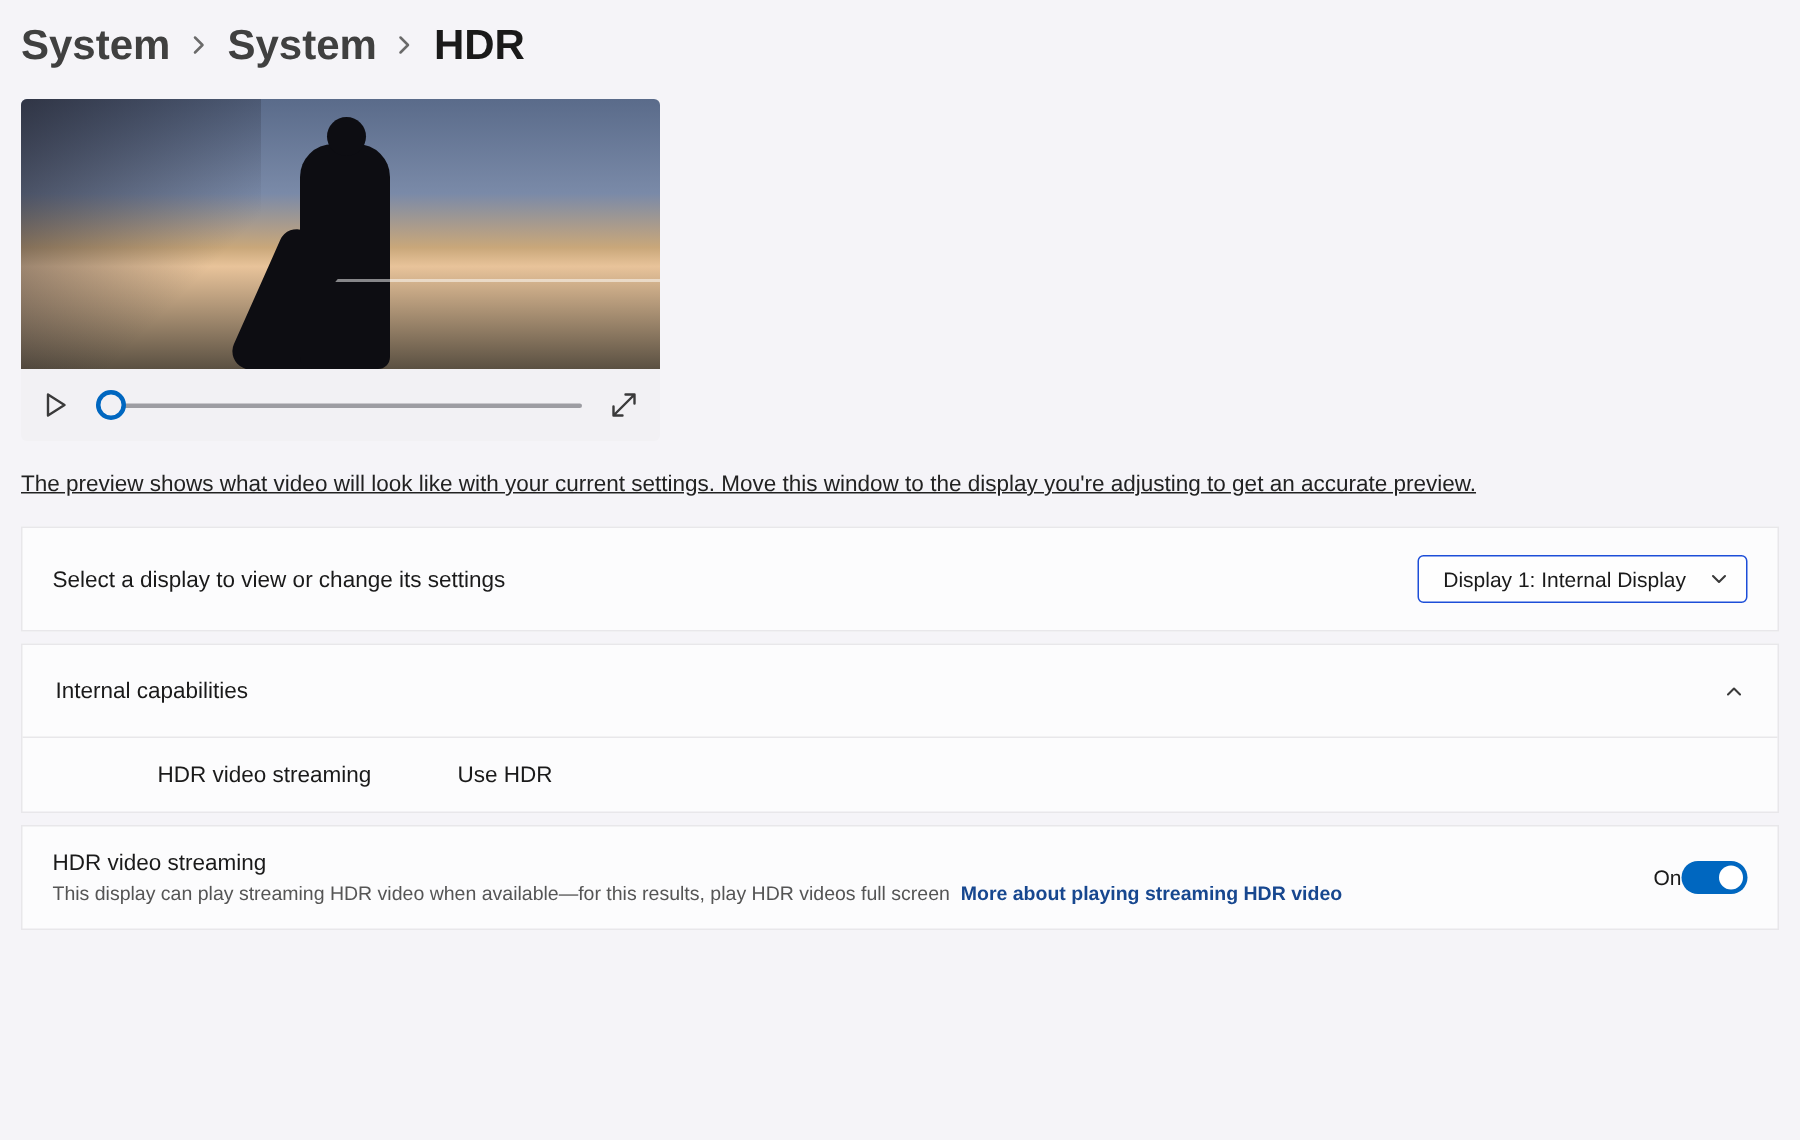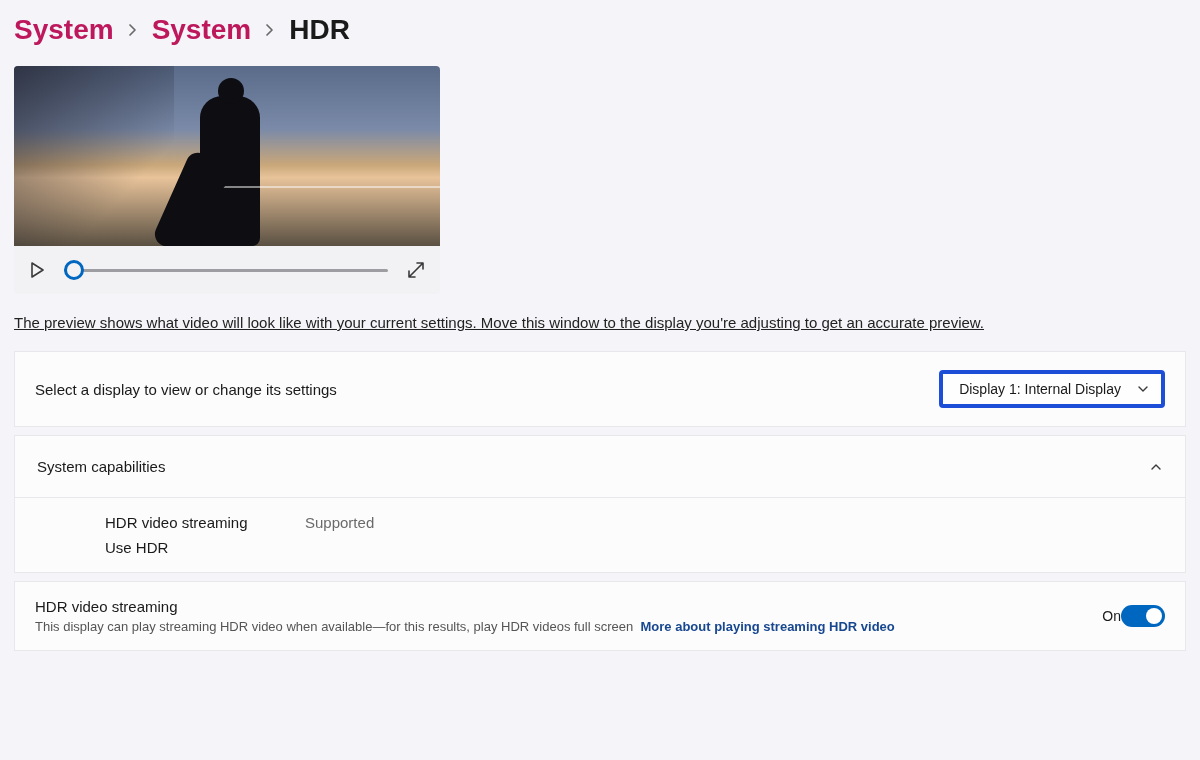--- a/index.html
+++ b/index.html
@@ -12,21 +12,21 @@
   }
   .breadcrumb {
     display: flex;
     align-items: center;
     gap: 14px;
     margin-bottom: 20px;
   }
   .breadcrumb .crumb {
     font-size: 28px;
     font-weight: 600;
-    color: #be185d;
+    color: #404040;
     cursor: pointer;
   }
   .breadcrumb .crumb.current { color: #1a1a1a; }
   .breadcrumb .sep {
     font-size: 16px;
     color: #6a6a6a;
   }
   .preview-card {
     width: 426px;
     background: #f2f1f4;
@@ -126,21 +126,21 @@
     display: flex;
     align-items: center;
     justify-content: space-between;
     padding: 18px 20px;
   }
   .select-label { font-size: 15px; }
   .dropdown {
     display: flex;
     align-items: center;
     gap: 16px;
-    border: 4px solid #1d4ed8;
+    border: 1px solid #1d4ed8;
     border-radius: 4px;
     padding: 7px 12px 7px 16px;
     background: #fefefe;
     cursor: pointer;
     font-size: 14px;
   }
   .caps-header {
     display:flex;
     justify-content:space-between;
     align-items:center;
@@ -243,31 +243,30 @@
         <svg width="12" height="12" viewBox="0 0 12 12">
             <path d="M2 4 L6 8 L10 4" stroke="#3a3a3a" stroke-width="1.4" fill="none" stroke-linecap="round" stroke-linejoin="round"></path>
           </svg>
       </span>
     </div>
   </div>
 </div>
 
 <div class="card">
   <div class="caps-header">
-    <span>System capabilities</span>
+    <span>Internal capabilities</span>
     <span>
       <svg width="14" height="14" viewBox="0 0 14 14">
           <path d="M3 9 L7 5 L11 9" stroke="#3a3a3a" stroke-width="1.4" fill="none" stroke-linecap="round" stroke-linejoin="round"></path>
         </svg>
     </span>
   </div>
   <div class="caps-body">
     <div class="caps-grid">
       <div>HDR video streaming</div>
-      <div class="val">Supported</div>
       <div>Use HDR</div>
     </div>
   </div>
 </div>
 
 <div class="card">
   <div class="streaming-card">
     <div class="streaming-left">
       <div class="streaming-title">HDR video streaming</div>
       <div class="streaming-desc">

